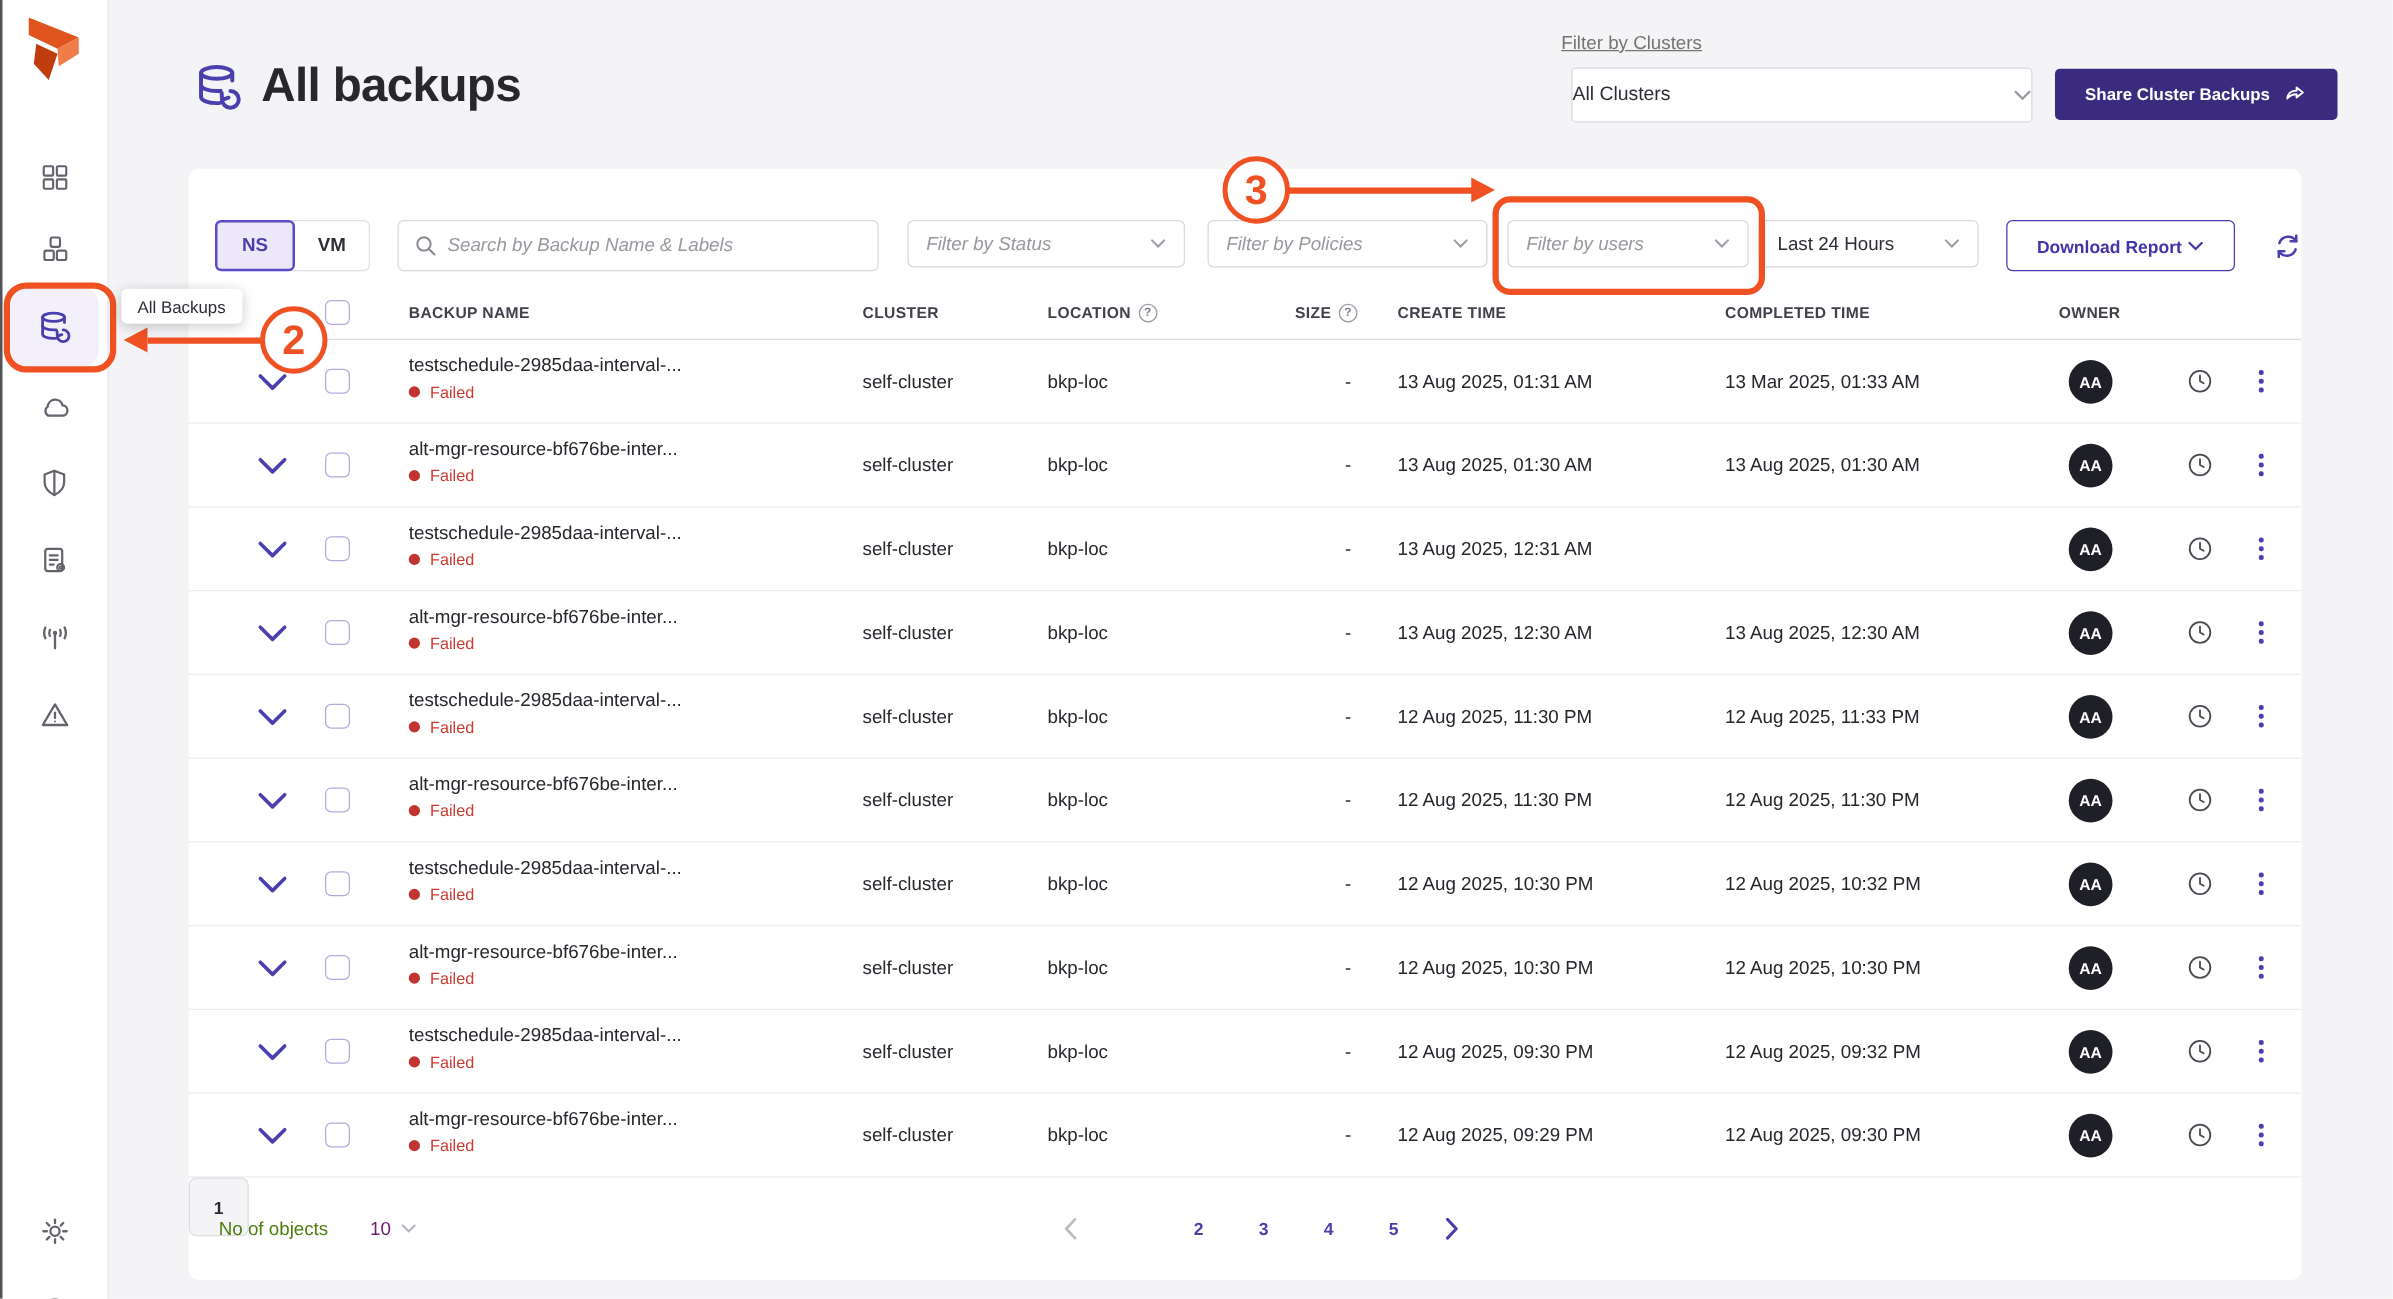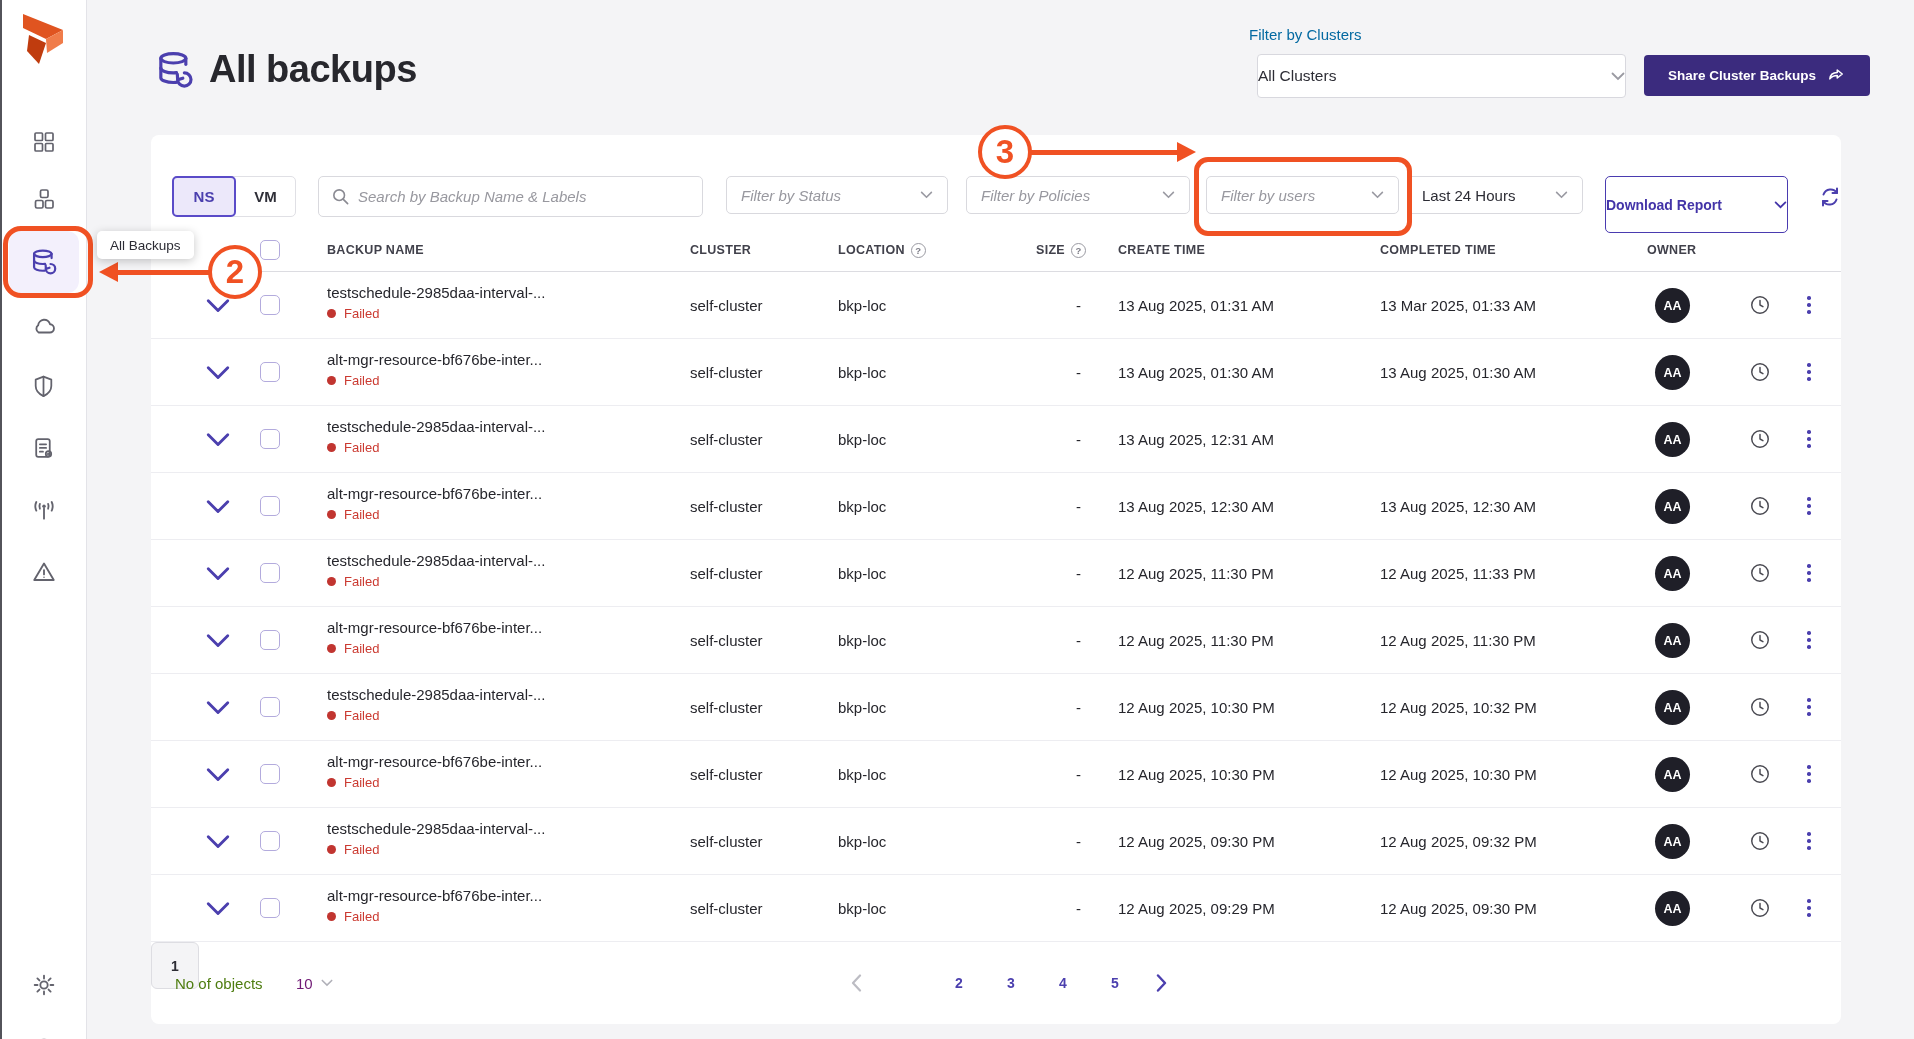--- a/index.html
+++ b/index.html
@@ -12,41 +12,41 @@
   .win-edge { position:absolute; left:0; top:0; width:2px; height:1039px; background:#53535a; z-index:5; }
   .logo { position:absolute; left:19px; top:13px; width:48px; height:52px; }
   .snav { position:absolute; left:0; width:87px; height:52px; display:flex; align-items:center; justify-content:center; cursor:pointer; }
   .snav svg { stroke:#63636d; fill:none; stroke-width:1.7; stroke-linecap:round; stroke-linejoin:round; }
   .snav.active svg { stroke:#4b3fae; stroke-width:1.9; }
   .active-bg { position:absolute; left:9px; top:231px; width:70px; height:62px; background:#f3f0fc; border-radius:12px; }
 
   
   .page-title { position:absolute; left:155px; top:48px; display:flex; align-items:center; gap:14px; }
   .page-title h1 { font-size:38px; font-weight:700; color:#27272d; letter-spacing:-0.5px; }
-  .fbc-label { position:absolute; left:1249px; top:26px; font-size:15px; color:#0369a1; }
+  .fbc-label { position:absolute; left:1249px; top:26px; font-size:15px; color:#737373;text-decoration:underline; }
   .cluster-select { position:absolute; left:1257px; top:54px; width:369px; height:44px; background:#fff; border:1px solid #d8d8de; border-radius:4px; display:flex; align-items:center; padding:0 0; cursor:pointer; }
   .cluster-select span { font-size:15.5px; color:#2d2d35; }
   .share-btn { position:absolute; left:1644px; top:55px; width:226px; height:41px; background:#3b2b7e; border-radius:4px; display:flex; align-items:center; justify-content:center; gap:10px; cursor:pointer; }
   .share-btn span { color:#fff; font-size:13.5px; font-weight:700; }
 
   
   .card { position:absolute; left:151px; top:135px; width:1690px; height:889px; background:#ffffff; border-radius:8px; }
 
   
   .fbar { position:absolute; top:41px; left:0; width:100%; height:41px; }
   .seg { position:absolute; left:21px; top:0; width:124px; height:41px; border:1px solid #e0e0e5; border-radius:5px; display:flex; background:#fff; }
   .seg .ns { width:64px; height:41px; margin:-1px 0 0 -1px; border:2px solid #5a4bc8; background:#ece8fa; border-radius:5px; display:flex; align-items:center; justify-content:center; font-size:15px; font-weight:700; color:#4b3fae; cursor:pointer; }
   .seg .vm { flex:1; display:flex; align-items:center; justify-content:center; font-size:15px; font-weight:600; color:#2f2f38; cursor:pointer; }
   .searchbox { position:absolute; left:167px; top:0; width:385px; height:41px; border:1px solid #d9d9de; border-radius:5px; background:#fff; display:flex; align-items:center; padding:0 12px; gap:8px; }
   .searchbox input { border:none; outline:none; flex:1; font-size:15px; font-style:italic; color:#3a3a42; font-family:inherit; background:transparent; }
   .searchbox input::placeholder { color:#98989f; }
   .fselect { position:absolute; top:0; height:38px; border:1px solid #d9d9de; border-radius:5px; background:#fff; display:flex; align-items:center; justify-content:space-between; padding:0 14px; cursor:pointer; }
   .fselect .ph { font-size:15px; font-style:italic; color:#98989f; }
   .fselect .val { font-size:15px; color:#2c2c34; }
-  .dl-btn { position:absolute; left:1454px; top:0; width:183px; height:57px; border:1.5px solid #4a3bb0; border-radius:5px; background:#fff; display:flex; align-items:center; justify-content:space-between; gap:5px; cursor:pointer; }
+  .dl-btn { position:absolute; left:1454px; top:0; width:183px; height:41px; border:1.5px solid #4a3bb0; border-radius:5px; background:#fff; display:flex; align-items:center; justify-content:center; gap:5px; cursor:pointer; }
   .dl-btn span { font-size:14px; font-weight:700; color:#4334a8; }
   .refresh { position:absolute; left:1667px; top:9px; width:24px; height:24px; cursor:pointer; }
 
   
   .thead { position:absolute; top:93px; left:0; width:100%; height:44px; border-bottom:1px solid #dcdce1; }
   .hcell { position:absolute; top:0; height:44px; display:flex; align-items:center; gap:6px; font-size:12.5px; font-weight:700; color:#41414b; letter-spacing:0.3px; }
   .qmark { width:15px; height:15px; border:1.2px solid #9a9aa2; border-radius:50%; color:#7d7d87; font-size:9.5px; font-weight:700; display:flex; align-items:center; justify-content:center; font-style:normal; }
   .cbx { width:20px; height:20px; border:1.6px solid #b3abdd; border-radius:5px; background:#fff; cursor:pointer; display:inline-block; }
 
   

